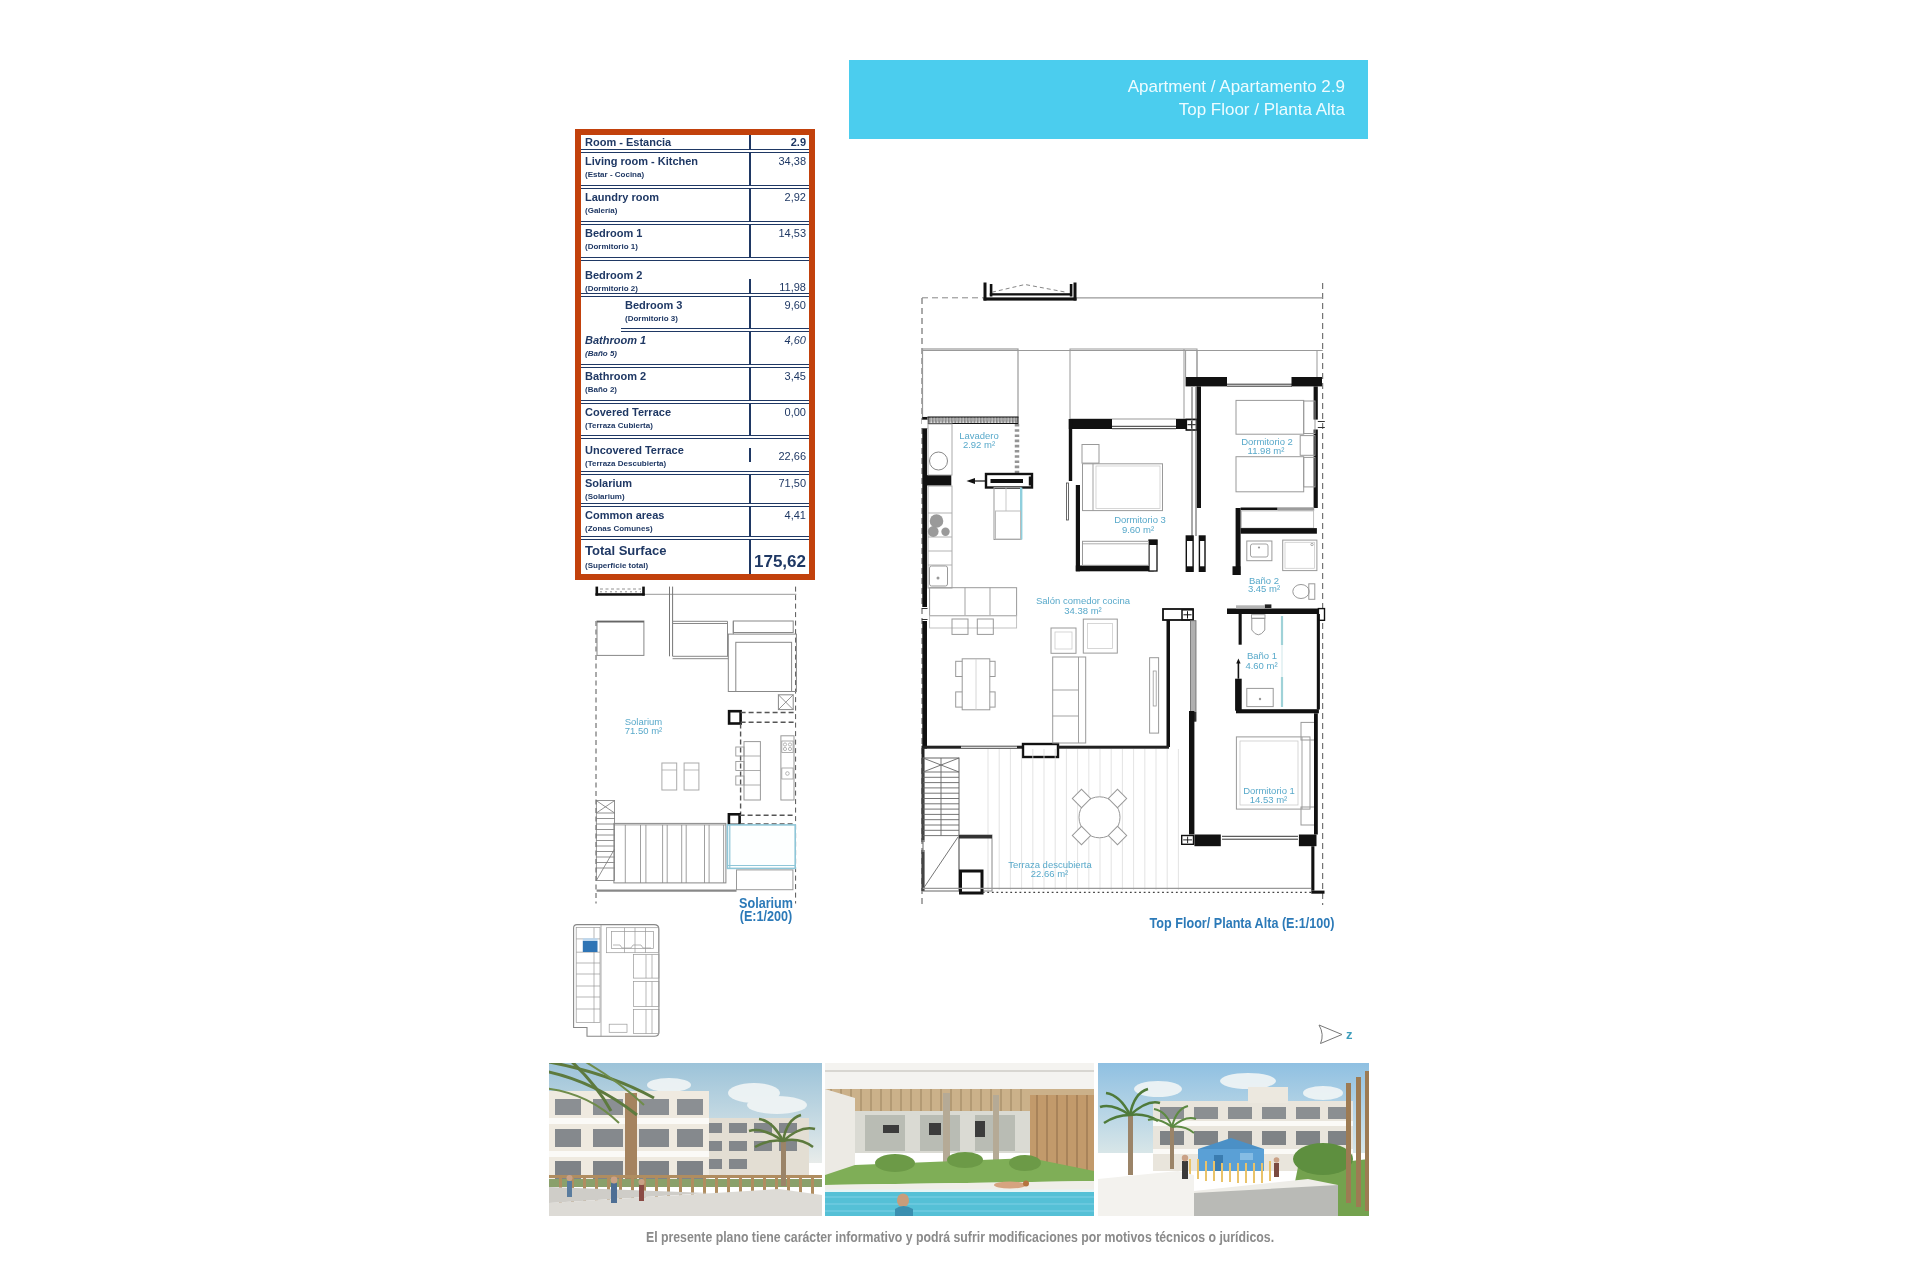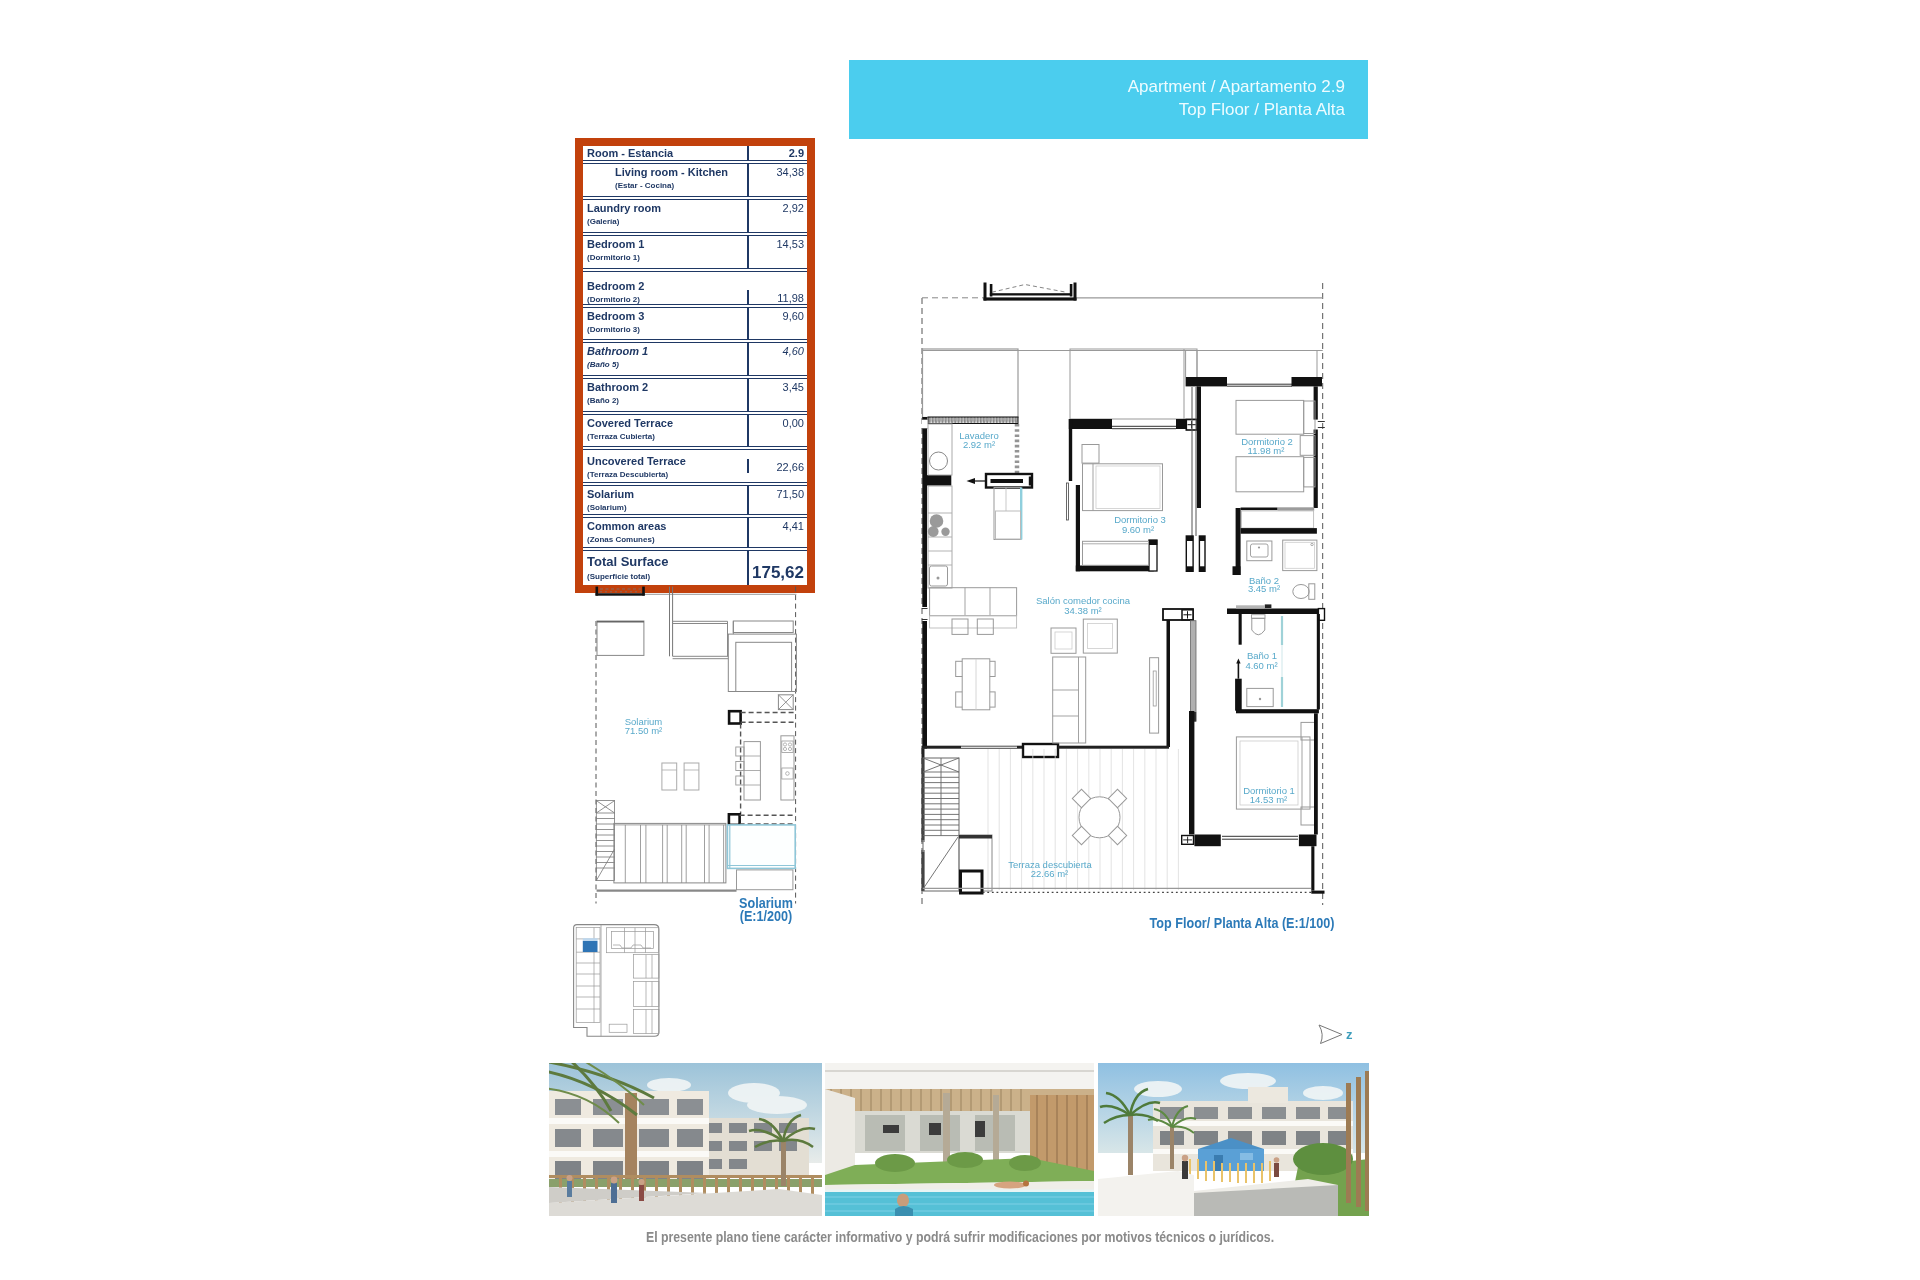--- a/index.html
+++ b/index.html
@@ -1,19 +1,19 @@
 <!DOCTYPE html>
 <html><head>
 <meta charset="utf-8">
 <style>
 html,body{margin:0;padding:0;width:1920px;height:1280px;background:#ffffff;font-family:"Liberation Sans",sans-serif;overflow:hidden;}
 .abs{position:absolute;}
 #hdr{left:849px;top:60px;width:519px;height:79px;background:#4bcdee;color:#eefcff;text-align:right;padding:16px 23px 0 0;box-sizing:border-box;font-size:17px;line-height:22.5px;}
 
-#tbl{left:575px;top:138px;width:240px;border:8px solid #c2410c;box-sizing:border-box;color:#1f3864;}
+#tbl{left:575px;top:129px;width:240px;border:6px solid #c2410c;box-sizing:border-box;color:#1f3864;}
 .trow{display:flex;border-bottom:4px double #1f3864;}
 .trow:last-child{border-bottom:none;}
 .lc{flex:1;padding:2px 0 0 4px;}
 .rc{width:60px;border-left:2px solid #1f3864;text-align:right;padding:2px 3px 0 0;box-sizing:border-box;font-size:11px;}
 .ml{font-size:11px;font-weight:bold;line-height:12px;}
 .sl{font-size:8px;font-weight:bold;line-height:9px;margin-top:3px;}
 .cap{color:#2c7ab8;font-weight:bold;}
 #cap1{left:1132px;top:914px;width:220px;font-size:15px;text-align:center;white-space:nowrap;transform:scaleX(0.84);transform-origin:50% 0;}
 #cap2{left:716px;top:897px;width:100px;font-size:15px;text-align:center;line-height:12.5px;transform:scaleX(0.84);transform-origin:50% 0;}
 #disc{left:0;top:1228px;width:1920px;text-align:center;font-size:15px;color:#8a8a8a;font-weight:bold;transform:scaleX(0.82);transform-origin:50% 0;}
@@ -23,21 +23,21 @@
 
 <div class="abs" id="hdr">Apartment / Apartamento 2.9<br>Top Floor / Planta Alta</div>
 
 <div class="abs" id="tbl">
 
   <div class="trow" style="height:14px;">
       <div class="lc" style="font-size:11px;font-weight:bold;padding-top:1px;">Room - Estancia</div>
       <div class="rc" style="font-weight:bold;padding-top:1px;">2.9</div>
     </div>
 
-  <div class="trow" style="height:32px;padding-left:28px;">
+  <div class="trow" style="height:32px;">
       <div class="lc">
         <div class="ml">Living room - Kitchen</div>
         <div class="sl">(Estar - Cocina)</div>
       </div>
       <div class="rc">34,38</div>
     </div>
 
   <div class="trow" style="height:32px;">
       <div class="lc">
         <div class="ml">Laundry room</div>
@@ -55,21 +55,21 @@
     </div>
 
   <div class="trow" style="height:32px;align-items:flex-end;">
       <div class="lc">
         <div class="ml">Bedroom 2</div>
         <div class="sl">(Dormitorio 2)</div>
       </div>
       <div class="rc">11,98</div>
     </div>
 
-  <div class="trow" style="height:31px;">
+  <div class="trow" style="height:31px;margin-left:40px;">
       <div class="lc">
         <div class="ml">Bedroom 3</div>
         <div class="sl">(Dormitorio 3)</div>
       </div>
       <div class="rc">9,60</div>
     </div>
 
   <div class="trow" style="height:32px;font-style:italic;">
       <div class="lc">
         <div class="ml">Bathroom 1</div>

